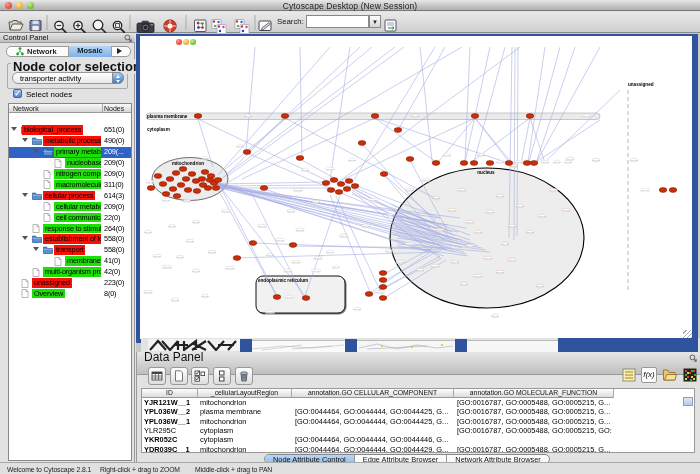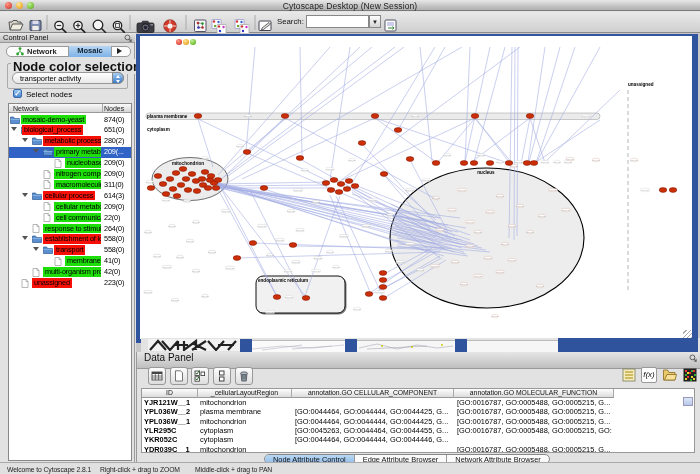--- a/index.html
+++ b/index.html
@@ -32,21 +32,21 @@
 
 #desk{left:136px;top:33px;width:564px;height:319px;background:#c8c8c8}
 #cwin{left:136px;top:34px;width:562px;height:309px;border:4px solid #30549e;border-top-width:2px;border-right-width:6px;background:#fff}
 #cwtitle{left:0;top:0;width:552px;height:11px;background:linear-gradient(#e4e4e4,#b6b6b6);border-bottom:1px solid #888;text-align:center;font-size:7.5px;color:#111;line-height:11px}
 .tl2{top:3px;width:5.5px;height:5.5px;border-radius:50%}
 #grip{right:0px;bottom:0px;width:9px;height:9px;background:repeating-linear-gradient(135deg,#fff 0,#fff 2px,#aaa 2px,#aaa 3px)}
 
 #strip{left:141px;top:338px;width:559px;height:14px;background:#e3e3e3}
 
 #dpanel{left:136px;top:352px;width:564px;height:110px;background:#e2e2e2;border-left:1px solid #999}
-#dphead{left:0;top:0;width:564px;height:17px;background:linear-gradient(#e6e6e6,#bfbfbf);border-bottom:1px solid #999;font-size:10px;color:#111;padding-left:7px;line-height:11px}
+#dphead{left:0;top:0;width:564px;height:23px;background:linear-gradient(#e6e6e6,#bfbfbf);border-bottom:1px solid #999;font-size:12px;color:#111;padding-left:7px;line-height:11px}
 .dbtn{position:absolute;top:15px;width:18px;height:18px;background:linear-gradient(#fdfdfd,#ddd);border:1px solid #999;border-radius:3px}
 #dtable{left:4px;top:36px;width:554px;height:65px;background:#fff;border:1px solid #999;overflow:hidden}
 .dhc{position:absolute;top:0;height:8.5px;background:linear-gradient(#fdfdfd,#dcdcdc);border-right:1px solid #aaa;border-bottom:1px solid #999;font-size:6.8px;color:#111;text-align:center;line-height:8.5px;overflow:hidden}
 .drow{position:absolute;width:552px;height:9.5px;font-size:7.4px;color:#000;white-space:nowrap}
 .dc{position:absolute;top:0;height:9.5px;line-height:9.5px;overflow:hidden}
 
 #btabs{left:264px;top:453.5px;height:10px;border:1px solid #888;border-radius:5px;background:#fafafa;font-size:7.4px;color:#111;overflow:hidden;white-space:nowrap}
 .btab{display:inline-block;height:10px;line-height:9px;padding:0 8px;border-right:1px solid #999}
 
 #status{left:0;top:462px;width:700px;height:12px;background:#e0e0e0;border-top:1px solid #aaa;font-size:6.8px;letter-spacing:-0.1px;color:#222}
@@ -140,51 +140,41 @@
 <div class="abs" style="left:115.5px;top:75px;width:0;height:0;border-left:2.8px solid transparent;border-right:2.8px solid transparent;border-bottom:3.2px solid #fff"></div>
 <div class="abs" style="left:115.5px;top:79.5px;width:0;height:0;border-left:2.8px solid transparent;border-right:2.8px solid transparent;border-top:3.2px solid #fff"></div>
 <div class="abs" id="cbx">✓</div>
 <div class="abs" id="cbxlbl">Select nodes</div>
 <div class="abs" id="treebox">
 <div class="abs" id="treehead">
       <span style="position:absolute;left:4px;top:1px">Network</span>
       <span style="position:absolute;left:95px;top:1px">Nodes</span>
       <span style="position:absolute;left:92.5px;top:0;width:1px;height:9px;background:#aaa"></span>
     </div>
-<div class="abs tr" style="top:10.0px;">
-      <span style="position:absolute;left:1px;top:0">
-        <svg width="10" height="8" viewBox="0 0 10 8" style="position:absolute;top:1.5px">
-          <path d="M0.5 2 L0.5 7.5 L9.5 7.5 L9.5 2.6 L4.6 2.6 L3.6 1 L0.5 1 Z" fill="#5b8fd0" stroke="#2c5a94" stroke-width="0.7"></path>
-          <path d="M0.5 3.4 L9.5 3.4" stroke="#8ab4e4" stroke-width="1"></path>
-        </svg>
-      </span>
-      <span class="tlab lgreen" style="left:12px;max-width:80px;overflow:hidden">mosaic-demo-yeast</span>
-      <span class="tcnt" style="">874(0)</span>
-    </div>
 <div class="abs tr" style="top:20.9px;">
       <span class="arr" style="left:1.5px"></span>
       <span style="position:absolute;left:12px;top:0">
         <svg width="10" height="8" viewBox="0 0 10 8" style="position:absolute;top:1.5px">
           <path d="M0.5 2 L0.5 7.5 L9.5 7.5 L9.5 2.6 L4.6 2.6 L3.6 1 L0.5 1 Z" fill="#5b8fd0" stroke="#2c5a94" stroke-width="0.7"></path>
           <path d="M0.5 3.4 L9.5 3.4" stroke="#8ab4e4" stroke-width="1"></path>
         </svg>
       </span>
       <span class="tlab lred" style="left:13px;max-width:69px;overflow:hidden">biological_process</span>
       <span class="tcnt" style="">651(0)</span>
     </div>
 <div class="abs tr" style="top:31.799999999999997px;">
       <span class="arr" style="left:12.5px"></span>
       <span style="position:absolute;left:23px;top:0">
         <svg width="10" height="8" viewBox="0 0 10 8" style="position:absolute;top:1.5px">
           <path d="M0.5 2 L0.5 7.5 L9.5 7.5 L9.5 2.6 L4.6 2.6 L3.6 1 L0.5 1 Z" fill="#5b8fd0" stroke="#2c5a94" stroke-width="0.7"></path>
           <path d="M0.5 3.4 L9.5 3.4" stroke="#8ab4e4" stroke-width="1"></path>
         </svg>
       </span>
       <span class="tlab lred" style="left:34px;max-width:58px;overflow:hidden">metabolic process</span>
-      <span class="tcnt" style="">280(2)</span>
+      <span class="tcnt" style="">490(0)</span>
     </div>
 <div class="abs tr" style="top:42.699999999999996px;background:#3163c6">
       <span class="arr" style="left:23.5px"></span>
       <span style="position:absolute;left:34px;top:0">
         <svg width="10" height="8" viewBox="0 0 10 8" style="position:absolute;top:1.5px">
           <path d="M0.5 2 L0.5 7.5 L9.5 7.5 L9.5 2.6 L4.6 2.6 L3.6 1 L0.5 1 Z" fill="#5b8fd0" stroke="#2c5a94" stroke-width="0.7"></path>
           <path d="M0.5 3.4 L9.5 3.4" stroke="#8ab4e4" stroke-width="1"></path>
         </svg>
       </span>
       <span class="tlab lgreen" style="left:45px;max-width:47px;overflow:hidden">primary metabolic proc</span>
@@ -305,20 +295,30 @@
     </div>
 <div class="abs tr" style="top:173.50000000000006px;">
       <span style="position:absolute;left:12px;top:0">
         <svg width="8" height="9" viewBox="0 0 8 9" style="position:absolute;top:1px">
           <path d="M1 0.5 L5.2 0.5 L7 2.3 L7 8.5 L1 8.5 Z" fill="#fff" stroke="#999" stroke-width="0.7"></path>
           <path d="M5 0.5 L5 2.5 L7 2.5" fill="none" stroke="#999" stroke-width="0.7"></path>
         </svg>
       </span>
       <span class="tlab lred" style="left:23px;max-width:69px;overflow:hidden">unassigned</span>
       <span class="tcnt" style="">223(0)</span>
+    </div>
+<div class="abs tr" style="top:184.40000000000006px;">
+      <span style="position:absolute;left:12px;top:0">
+        <svg width="8" height="9" viewBox="0 0 8 9" style="position:absolute;top:1px">
+          <path d="M1 0.5 L5.2 0.5 L7 2.3 L7 8.5 L1 8.5 Z" fill="#fff" stroke="#999" stroke-width="0.7"></path>
+          <path d="M5 0.5 L5 2.5 L7 2.5" fill="none" stroke="#999" stroke-width="0.7"></path>
+        </svg>
+      </span>
+      <span class="tlab lgreen" style="left:23px;max-width:69px;overflow:hidden">Overview</span>
+      <span class="tcnt" style="">8(0)</span>
     </div>
 </div>
 <div class="abs" id="desk"></div>
 <div class="abs" id="cwin">
 <div class="abs tl2" style="left:36px;background:radial-gradient(circle at 35% 30%,#ff9a8a,#ec6255 45%,#c03930)"></div>
 <div class="abs tl2" style="left:43px;background:radial-gradient(circle at 35% 30%,#ffe9a0,#f5bf4f 45%,#d6952b)"></div>
 <div class="abs tl2" style="left:50px;background:radial-gradient(circle at 35% 30%,#c4f2a0,#8ad04e 45%,#56a427)"></div>
 <svg style="position:absolute;left:1px;top:11px" width="553" height="291" viewBox="141 47 553 291" preserveAspectRatio="none" font-family="Liberation Sans, sans-serif">
       <rect x="146" y="113" width="454" height="6.5" rx="3.2" fill="#ebebeb" stroke="#999" stroke-width="0.5"></rect>
       <ellipse cx="190" cy="179" rx="38" ry="21.5" fill="#ececec" stroke="#333" stroke-width="0.7"></ellipse>
@@ -968,33 +968,33 @@
         <span class="dc" style="left:153px;width:158px">[GO:0044464, GO:0044444, GO:0044425, G...</span>
         <span class="dc" style="left:315px;width:155px">[GO:0016787, GO:0005488, GO:0005215, G...</span>
       </div>
 <div class="drow" style="top:27.6px">
         <span class="dc" style="left:2px;width:53px;font-weight:bold">YPL036W__1</span>
         <span class="dc" style="left:58px;width:91px">mitochondrion</span>
         <span class="dc" style="left:153px;width:158px">[GO:0044464, GO:0044444, GO:0044425, G...</span>
         <span class="dc" style="left:315px;width:155px">[GO:0016787, GO:0005488, GO:0005215, G...</span>
       </div>
 <div class="drow" style="top:36.900000000000006px">
-        <span class="dc" style="left:2px;width:53px;font-weight:bold">YLR295C</span>
+        <span class="dc" style="left:2px;width:53px;font-weight:normal">YLR295C</span>
         <span class="dc" style="left:58px;width:91px">cytoplasm</span>
-        <span class="dc" style="left:153px;width:158px">[GO:0045263, GO:0044464, GO:0044455, G...</span>
         <span class="dc" style="left:315px;width:155px">[GO:0016787, GO:0005488, GO:0005215, GO:0003824, G...</span>
       </div>
 <div class="drow" style="top:46.2px">
         <span class="dc" style="left:2px;width:53px;font-weight:bold">YKR052C</span>
         <span class="dc" style="left:58px;width:91px">cytoplasm</span>
         <span class="dc" style="left:153px;width:158px">[GO:0044464, GO:0044444, GO:0044446, G...</span>
       </div>
 <div class="drow" style="top:55.5px">
         <span class="dc" style="left:2px;width:53px;font-weight:bold">YDR039C__1</span>
         <span class="dc" style="left:58px;width:91px">mitochondrion</span>
+        <span class="dc" style="left:153px;width:158px">[GO:0044464, GO:0044444, GO:0044429, G...</span>
         <span class="dc" style="left:315px;width:155px">[GO:0016787, GO:0005488, GO:0005215, G...</span>
       </div>
 <div class="abs" style="right:1px;top:8px;width:10px;height:9px;border:1px solid #99b;background:linear-gradient(#dde6f5,#b8c8e8)"></div>
 </div>
 </div>
 <div class="abs" id="btabs"><span class="btab" style="background:linear-gradient(#b8d7f3,#8bb8e8)">Node Attribute Control</span><span class="btab">Edge Attribute Browser</span><span class="btab" style="border-right:none">Network Attribute Browser</span></div>
 <div class="abs" id="status">
 <span class="abs" style="left:7px;top:3px">Welcome to Cytoscape 2.8.1</span>
 <span class="abs" style="left:100px;top:3px">Right-click + drag to ZOOM</span>
 <span class="abs" style="left:195px;top:3px">Middle-click + drag to PAN</span>

